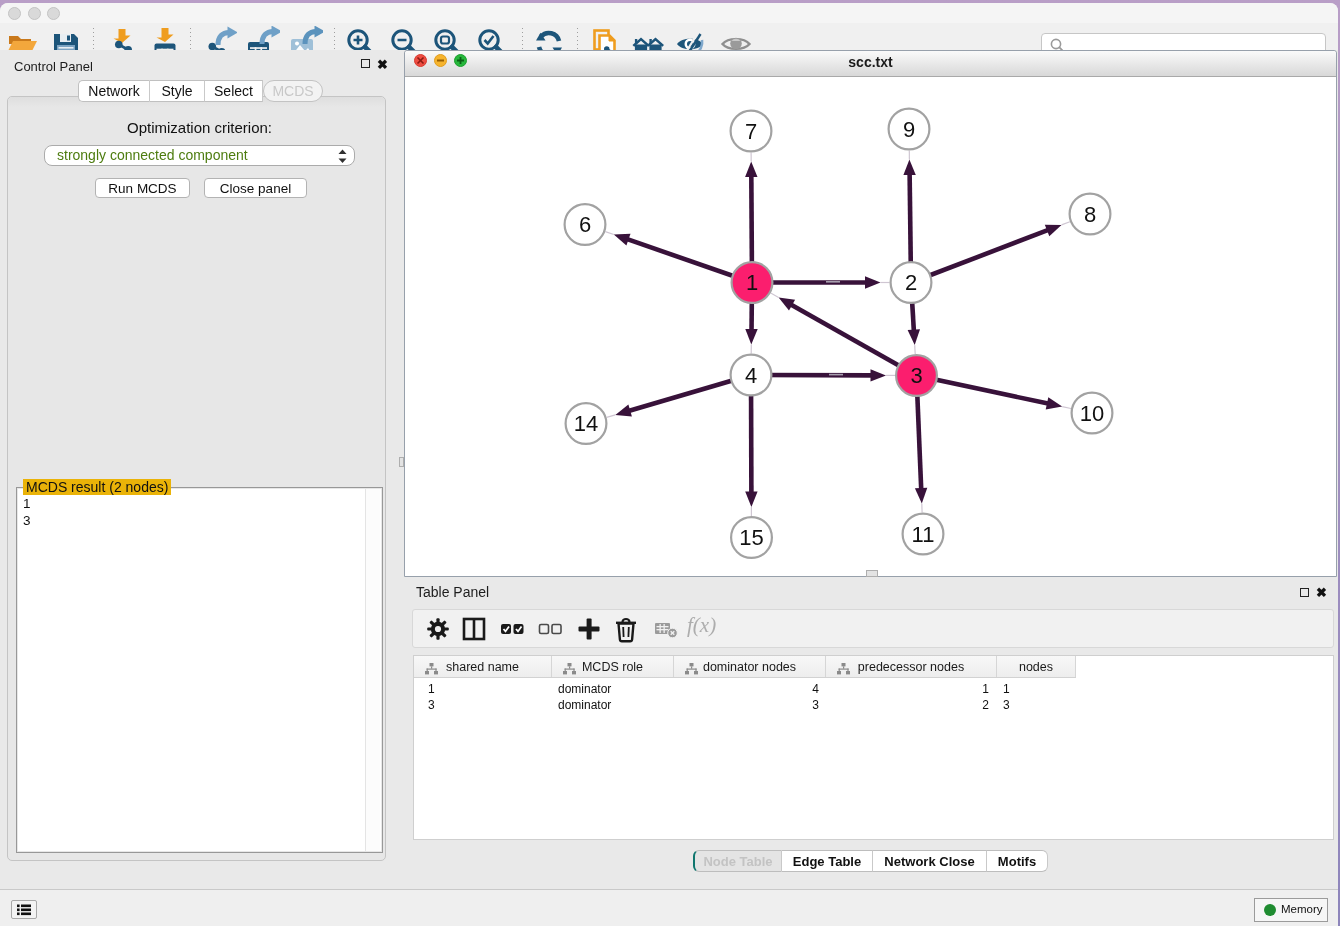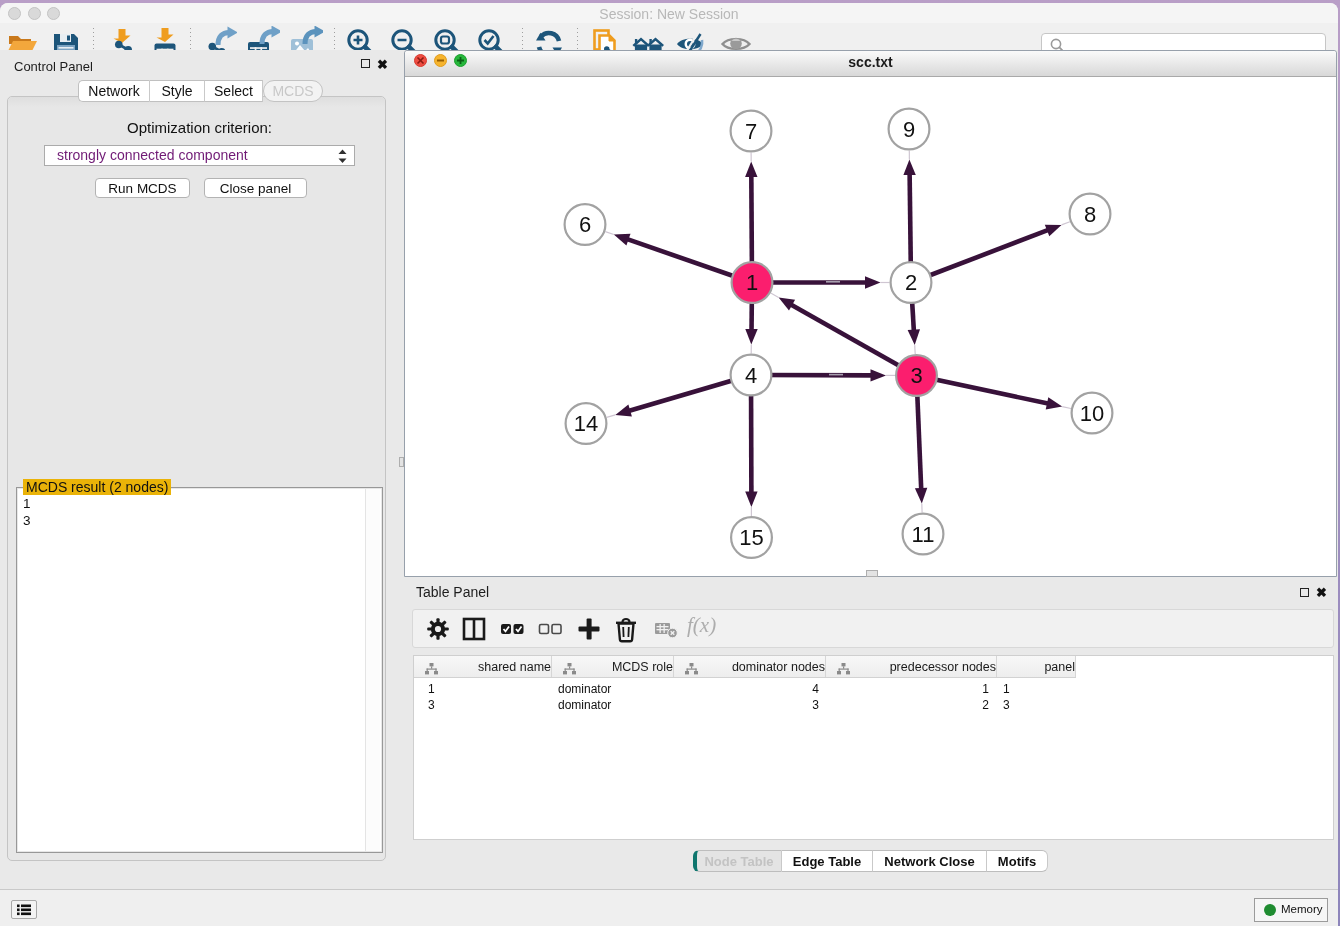--- a/index.html
+++ b/index.html
@@ -18,57 +18,56 @@
 #cp-title{position:absolute;left:14px;top:9px;font-size:13px;color:#1d1d1d}
 .wbtn-sq{position:absolute;width:9px;height:9px;border:1.6px solid #222}
 .wbtn-x{position:absolute;font-size:13px;font-weight:bold;color:#111;line-height:13px}
 .tabs{position:absolute;display:flex;z-index:3}
 .tab{height:22px;background:#fff;border-top:1px solid #c0c0c0;border-bottom:1px solid #c0c0c0;border-right:1px solid #c9c9c9;font-size:14px;color:#111;text-align:center;line-height:21px}
 .tab.first{border-left:1px solid #c0c0c0;border-radius:5px 0 0 5px}
 .tab.sel{background:#f3f3f3;border:1px solid #c3c3c3;border-radius:11px;color:#c8c8c8}
 #cp-pane{position:absolute;left:7px;top:46px;width:379px;height:765px;background:#e7e7e7;border:1px solid #c4c4c4;border-radius:5px}
 #cp-pane:before{content:"";position:absolute;left:0;top:0;right:0;height:10px;background:linear-gradient(180deg,#dedede,#e7e7e7);border-radius:5px 5px 0 0}
 #opt-label{position:absolute;left:3px;width:100%;top:22px;text-align:center;font-size:15px;color:#111}
-#dropdown{position:absolute;left:36px;top:48px;width:311px;height:21px;background:#fff;border:1px solid #ababab;border-radius:0;font-size:14px;color:#701a75;line-height:19px;padding-left:12px}
+#dropdown{position:absolute;left:36px;top:48px;width:311px;height:21px;background:#fff;border:1px solid #ababab;border-radius:8px;font-size:14px;color:#4d7c0f;line-height:19px;padding-left:12px}
 .btn{position:absolute;top:81px;height:20px;background:#fff;border:1px solid #b3b3b3;border-radius:4px;font-size:13.5px;color:#111;text-align:center;line-height:19px}
 #groupbox{position:absolute;left:8px;top:390px;width:367px;height:366px;border:1px solid #989898}
 #groupbox .lbl{position:absolute;left:6px;top:-9px;background:#eab308;padding:0 3px;font-size:14px;color:#111}
 #groupbox .inner{position:absolute;left:1px;top:1px;right:1px;bottom:1px;background:#fff}
 #groupbox .sb{position:absolute;right:2px;top:1px;bottom:1px;width:15px;background:#fcfcfc;border-left:1px solid #e4e4e4}
 #groupbox .txt{position:absolute;left:6px;top:8px;font-size:13.5px;color:#111;line-height:16.5px}
 
 #sccwin{position:absolute;left:404px;top:0px;width:933px;height:527px;background:#fff;border:1px solid #97a0ab;border-radius:3px 3px 0 0}
 #scc-tb{position:absolute;left:0;top:0;width:100%;height:26px;background:linear-gradient(180deg,#fafafa,#d8d8d8);border-bottom:1px solid #a9a9a9;border-radius:3px 3px 0 0}
 #scc-tb .t{position:absolute;left:0;right:0;top:2.5px;text-align:center;font-weight:bold;font-size:14px;color:#1a1a1a}
 .mtl{position:absolute;top:3px;width:13px;height:13px;border-radius:50%}
 .mtl svg{position:absolute;left:0;top:0}
 .knob{position:absolute;background:#e3e3e3;border:1px solid #aeaeae}
 
 #tpanel{position:absolute;left:404px;top:527px;width:933px;height:296px;background:#e9e9e9}
 #tp-title{position:absolute;left:12px;top:7px;font-size:14px;color:#1d1d1d}
 #tp-toolbar{position:absolute;left:8px;top:32px;width:922px;height:39px;background:#f1f1f1;border:1px solid #d8d8d8;border-radius:3px}
 #tbl{position:absolute;left:9px;top:78px;width:921px;height:185px;background:#fff;border:1px solid #cfcfcf}
 #thead{position:absolute;left:0;top:0;width:662px;height:22px;background:linear-gradient(180deg,#f8f8f8,#ededed);border-bottom:1px solid #d2d2d2}
 .hcell{position:absolute;top:0;height:21px;border-right:1px solid #d6d6d6}
-.hcell .htext{position:absolute;left:0;right:0;top:4px;text-align:right;font-size:12.5px;color:#1a1a1a}
+.hcell .htext{position:absolute;left:0;right:0;top:4px;text-align:center;font-size:12.5px;color:#1a1a1a}
 .hcell svg{display:block}
 .trow{position:absolute;font-size:12px;color:#111}
 #btabs{position:absolute;display:flex;top:273px;left:289px}
 .btab{height:22px;background:#fff;border-top:1px solid #bdbdbd;border-bottom:1px solid #bdbdbd;border-right:1px solid #c9c9c9;font-size:13px;font-weight:bold;color:#111;text-align:center;line-height:21px}
 #statusbar{position:absolute;left:0;top:886px;width:100%;height:37px;background:#efefef;border-top:1px solid #c9c9c9}
 #membtn{position:absolute;right:10px;top:8px;width:74px;height:24px;background:#f6f6f6;border:1px solid #9b9b9b;font-size:11.5px;color:#111}
 #listbtn{position:absolute;left:11px;top:10px;width:26px;height:19px;background:#f3f3f3;border:1px solid #a8a8a8;border-radius:2px}
 </style></head>
 <body>
 <div id="win">
   <div id="titlebar">
     <div class="tl" style="left:8px"></div>
       <div class="tl" style="left:28px"></div>
       <div class="tl" style="left:47px"></div>
-    <div class="t">Session: New Session</div>
   </div>
   <div id="toolbar">
     <div class="ic" style="left:4px">
         <svg width="36" height="36" viewBox="0 0 36 36">
           <path d="M5 10 h9 l3 3 h10 v5 H5 z" fill="#c9791b"></path>
           <path d="M3.5 26 L9 15 h24 l-5.5 11 z" fill="#f3a73c"></path>
         </svg>
       </div>
       <div class="ic" style="left:48px">
         <svg width="36" height="36" viewBox="0 0 36 36">
@@ -496,36 +495,36 @@
                     <rect x="6" y="3.4" width="1.2" height="2.3"></rect>
                     <rect x="1.6" y="5.5" width="10" height="1.2"></rect>
                     <rect x="1.6" y="5.5" width="1.2" height="2.5"></rect>
                     <rect x="10.4" y="5.5" width="1.2" height="2.5"></rect>
                   </g>
                 </svg>
               </div>
               <div class="htext">predecessor nodes</div>
             </div>
             <div class="hcell" style="left:583px;width:79px">
-              <div class="htext">panel</div>
+              <div class="htext">nodes</div>
             </div>
         </div>
         <div class="trow" style="left:14px;top:26px">1</div>
           <div class="trow" style="left:144px;top:26px">dominator</div>
           <div class="trow" style="left:260px;width:145px;top:26px;text-align:right">4</div>
           <div class="trow" style="left:412px;width:163px;top:26px;text-align:right">1</div>
           <div class="trow" style="left:589px;top:26px">1</div>
           <div class="trow" style="left:14px;top:42px">3</div>
           <div class="trow" style="left:144px;top:42px">dominator</div>
           <div class="trow" style="left:260px;width:145px;top:42px;text-align:right">3</div>
           <div class="trow" style="left:412px;width:163px;top:42px;text-align:right">2</div>
           <div class="trow" style="left:589px;top:42px">3</div>
       </div>
       <div id="btabs">
-        <div class="btab first" style="width:89px;background:#e4e4e4;color:#c3c3c3;border-left:4px solid #0f766e;border-radius:6px 0 0 6px">Node Table</div>
+        <div class="btab first" style="width:89px;background:#e4e4e4;color:#c3c3c3;border-left:2px solid #0f766e;border-radius:6px 0 0 6px">Node Table</div>
         <div class="btab" style="width:91px">Edge Table</div>
         <div class="btab" style="width:114px">Network Close</div>
         <div class="btab" style="width:61px;border-radius:0 6px 6px 0">Motifs</div>
       </div>
     </div>
   </div>
   <div id="statusbar">
     <div id="listbtn"><svg width="24" height="17">
           <g fill="#111">
             <rect x="5" y="3.5" width="2.6" height="2.6"></rect>

